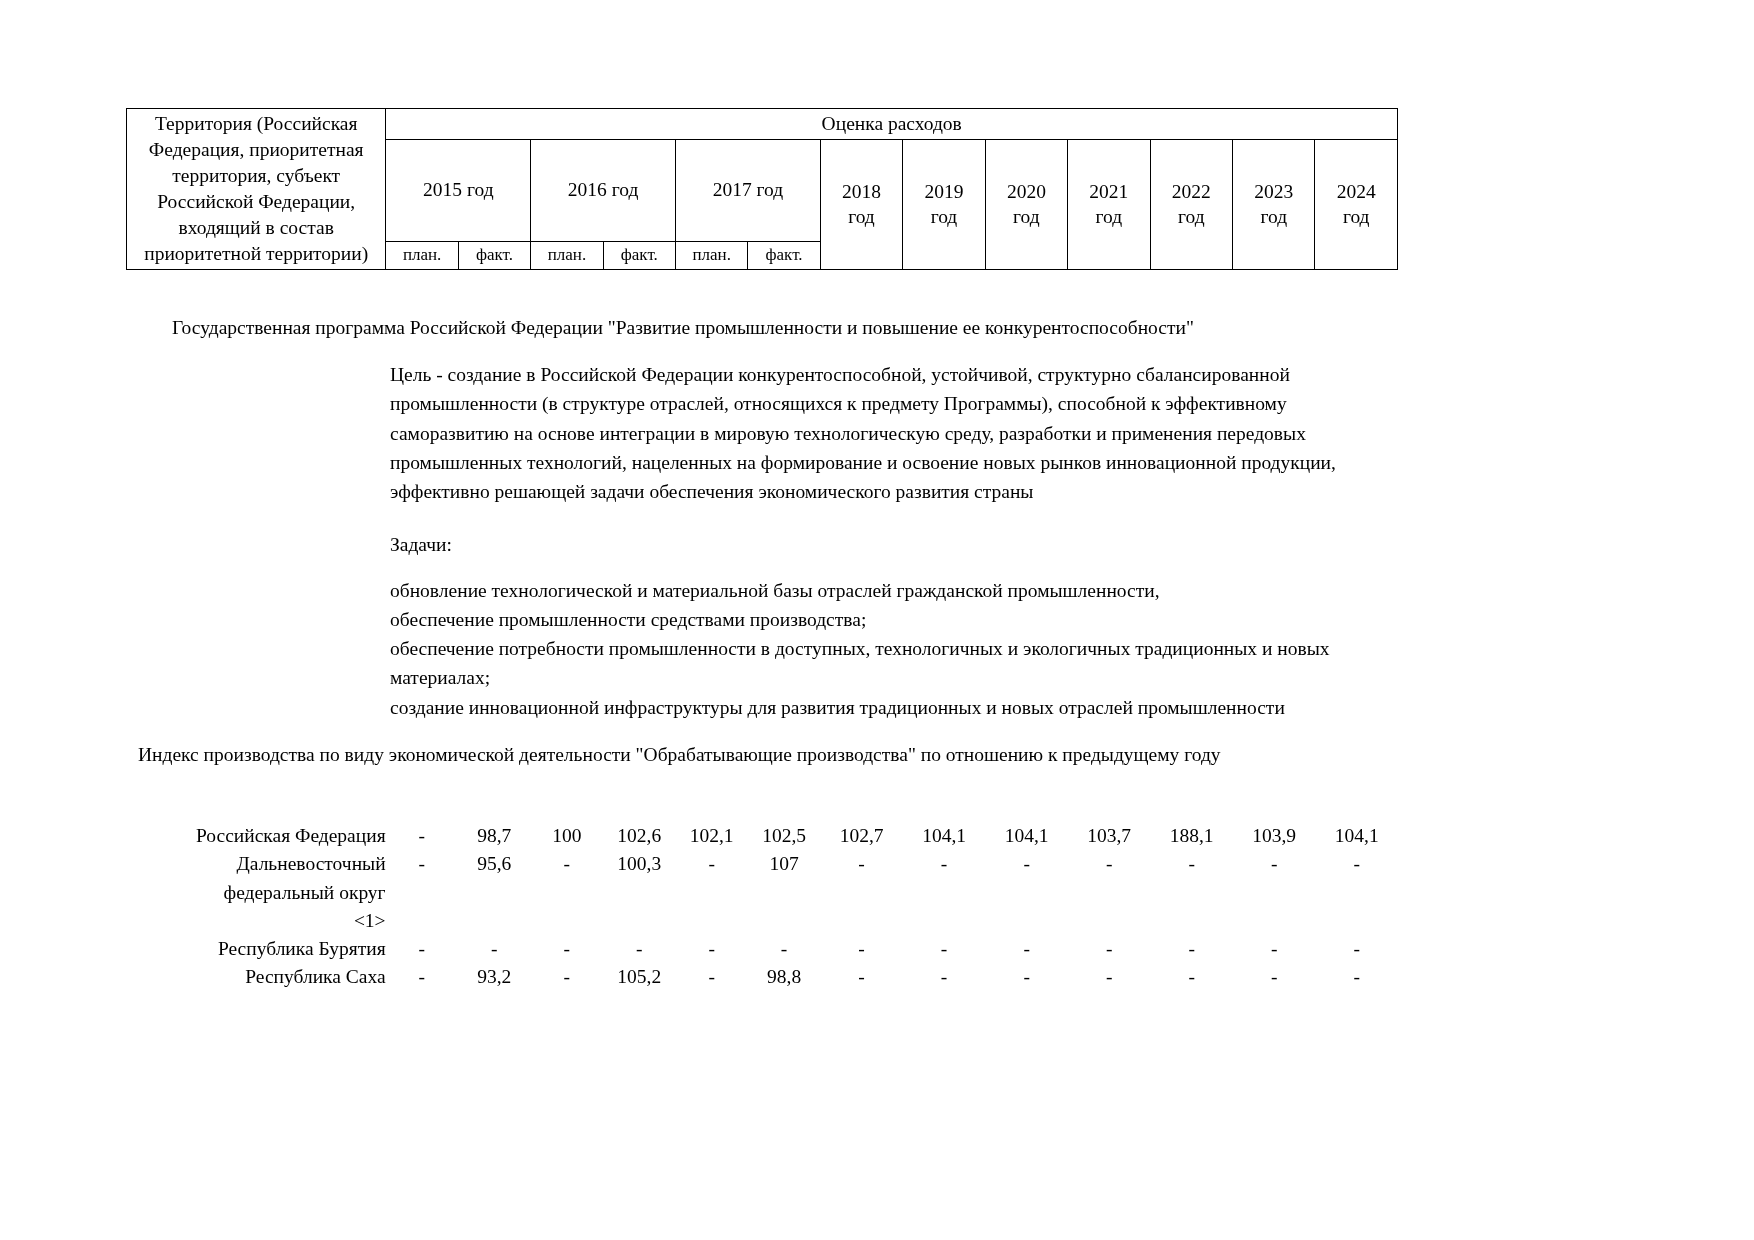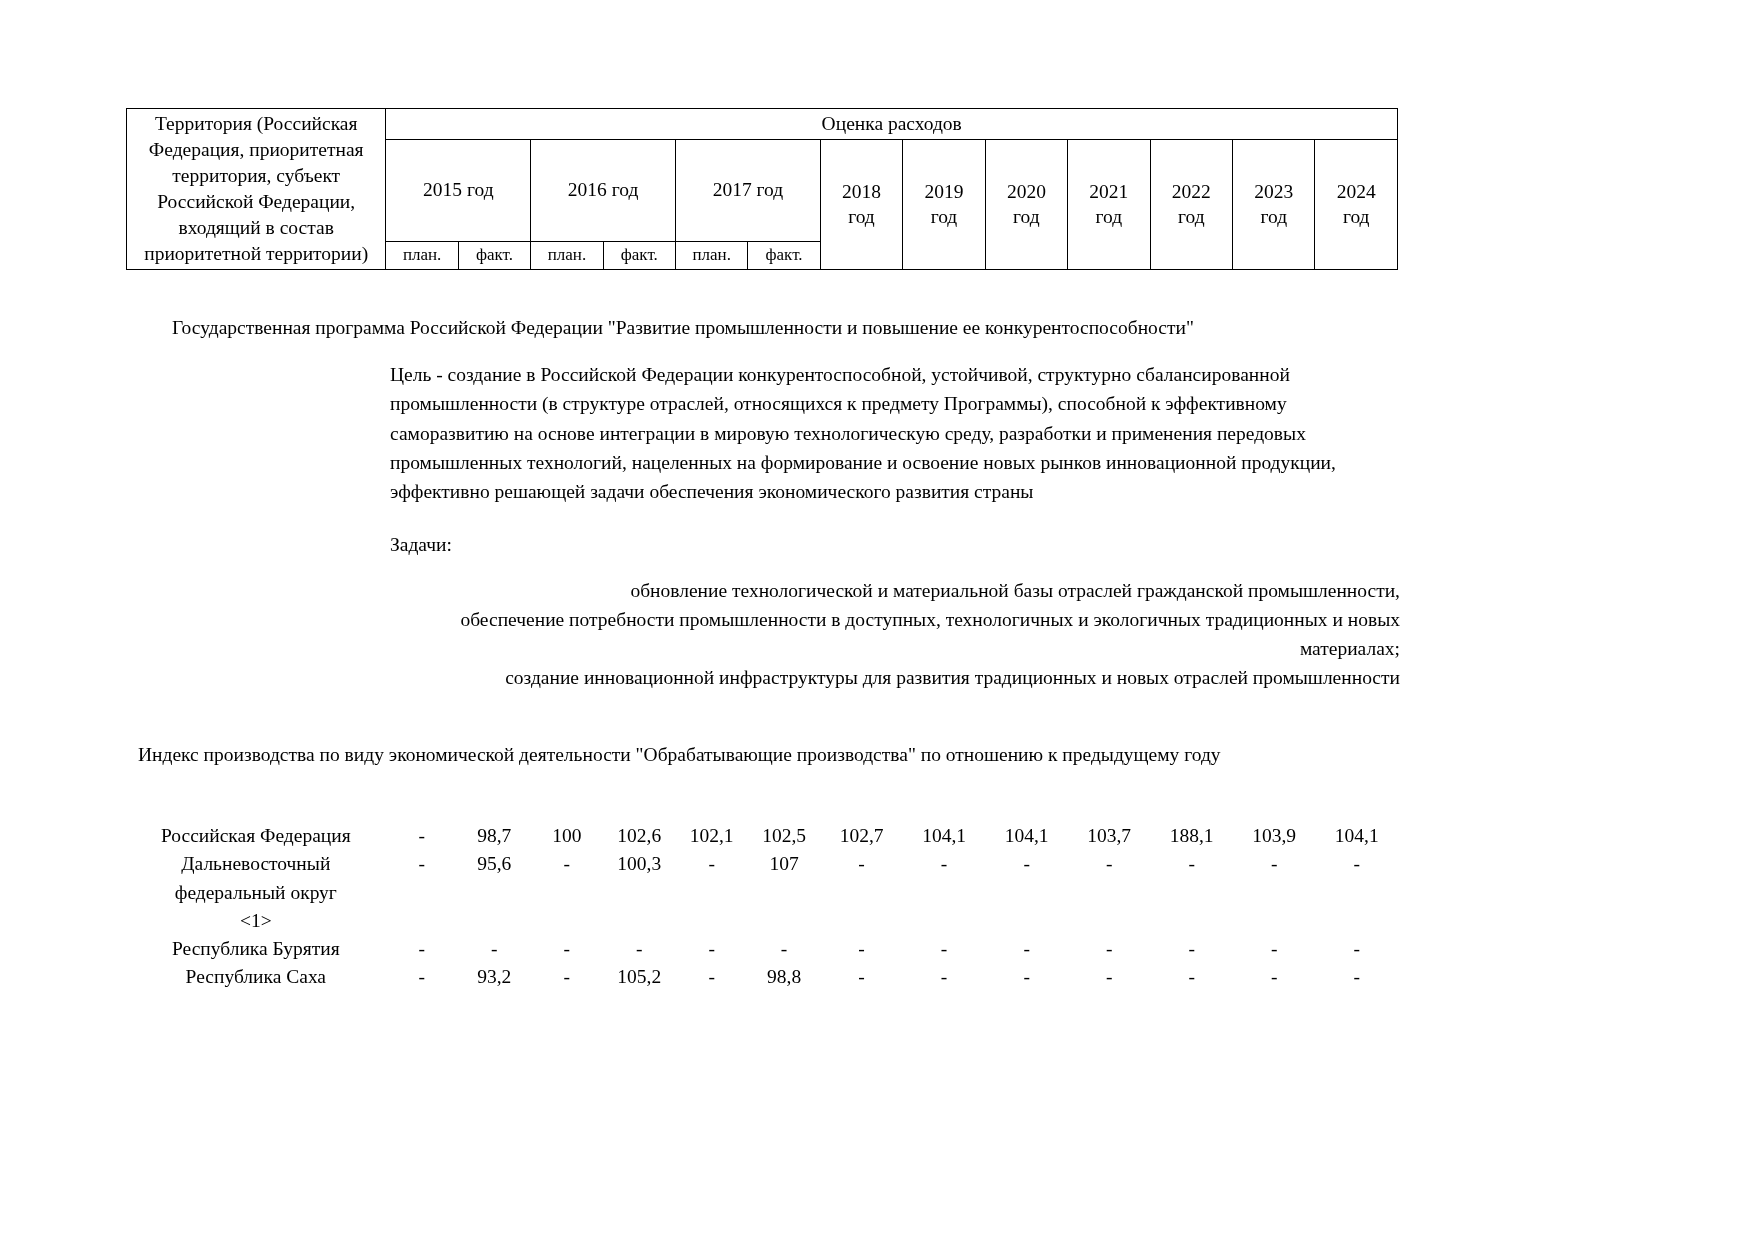--- a/index.html
+++ b/index.html
@@ -78,21 +78,20 @@
     margin: 0;
   }
   .narrative .goal-para {
     margin-bottom: 24px;
   }
   .narrative .tasks-label {
     margin-bottom: 16px;
   }
   .narrative .task-line {
     margin: 0;
-    text-align: right;
   }
 
   
   .indicator-caption {
     position: absolute;
     left: 138px;
     top: 744px;
     width: 1290px;
     font-size: 19.5px;
     white-space: nowrap;
@@ -111,21 +110,21 @@
     width: 1272px;
     font-size: 19.5px;
   }
   table.data td {
     border: none;
     padding: 0;
     vertical-align: top;
     line-height: 1.45;
   }
   td.rowlabel {
-    text-align: center;
+    text-align: right;
     padding-left: 36px;
     padding-top: 8px;
     padding-bottom: 8px;
     font-size: 19.5px;
   }
   td.val {
     text-align: center;
     padding-top: 8px;
     padding-bottom: 8px;
     font-size: 19.5px;
@@ -204,20 +203,21 @@
       </tbody>
     </table>
   </div>
 
   <div class="program-title">Государственная программа Российской Федерации "Развитие промышленности и повышение ее конкурентоспособности"</div>
 
   <div class="narrative">
     <p class="goal-para">Цель - создание в Российской Федерации конкурентоспособной, устойчивой, структурно сбалансированной промышленности (в структуре отраслей, относящихся к предмету Программы), способной к эффективному саморазвитию на основе интеграции в мировую технологическую среду, разработки и применения передовых промышленных технологий, нацеленных на формирование и освоение новых рынков инновационной продукции, эффективно решающей задачи обеспечения экономического развития страны</p>
     <p class="tasks-label">Задачи:</p>
     <p class="task-line">обновление технологической и материальной базы отраслей гражданской промышленности,</p>
+    <p class="task-line">обеспечение промышленности средствами производства;</p>
     <p class="task-line">обеспечение потребности промышленности в доступных, технологичных и экологичных традиционных и новых материалах;</p>
     <p class="task-line">создание инновационной инфраструктуры для развития традиционных и новых отраслей промышленности</p>
   </div>
 
   <div class="indicator-caption">Индекс производства по виду экономической деятельности "Обрабатывающие производства" по отношению к предыдущему году</div>
 
   <div class="data-grid">
     <table class="data">
       <colgroup>
         <col style="width:258px">

